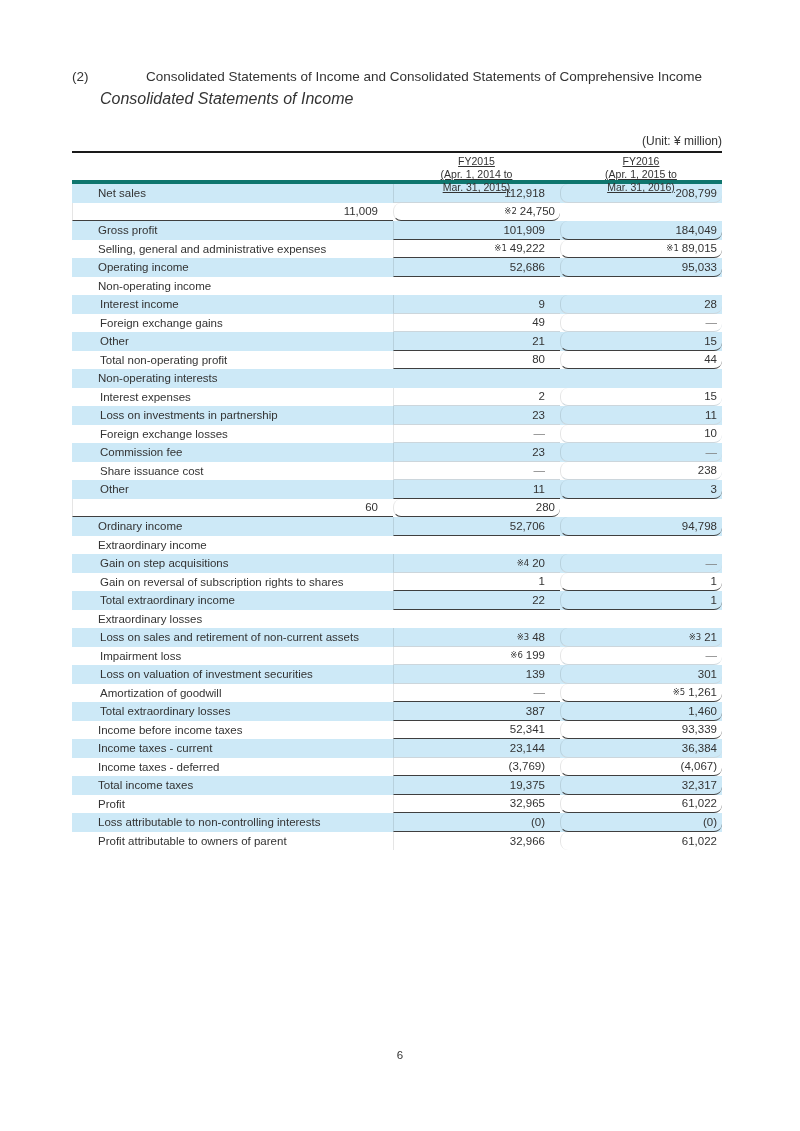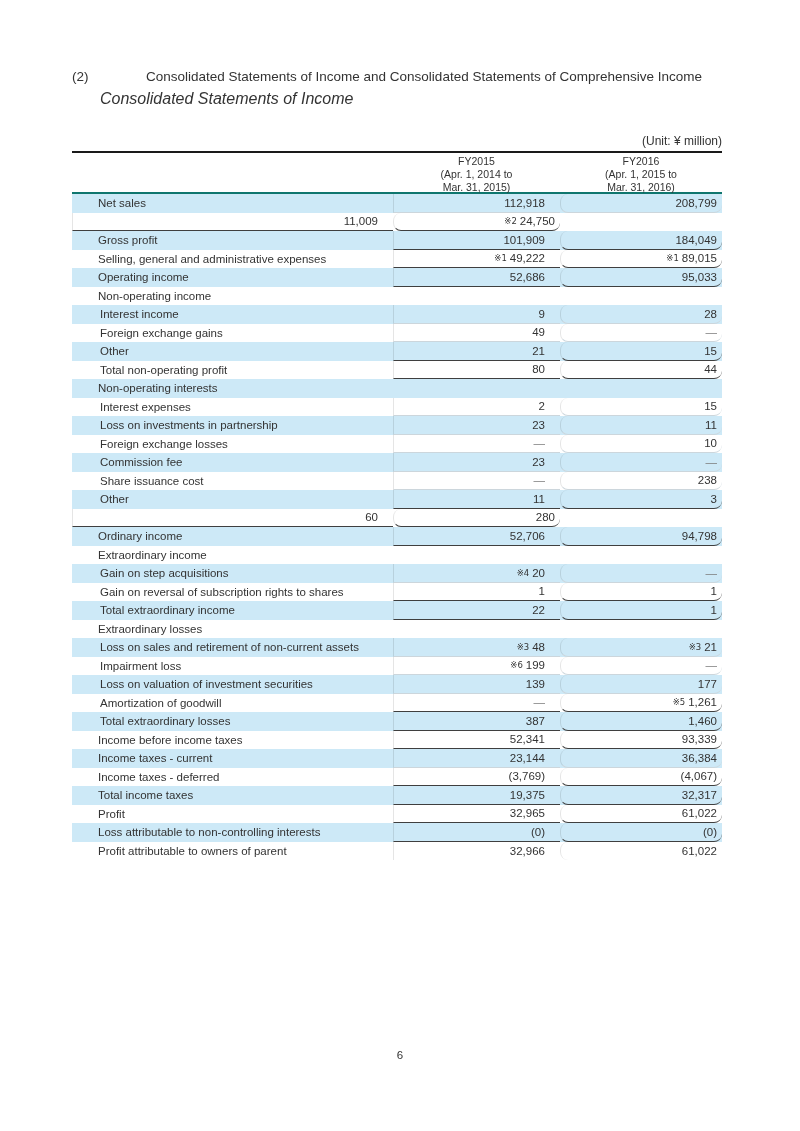--- a/index.html
+++ b/index.html
@@ -20,22 +20,23 @@
   .sec-num{width:48px;flex:none;}
   .title{flex:1;text-align:center;}
   .subtitle{margin-left:28px;margin-top:7px;font-size:16px;line-height:14px;font-style:italic;}
 
   .unit{position:absolute;left:72px;top:134px;width:650px;text-align:right;font-size:12px;line-height:14px;}
 
   
   .table{position:absolute;left:72px;top:151px;width:650px;font-size:11.5px;}
   .thead{
     display:grid;grid-template-columns:321px 167px 162px;
-    border-top:2.5px solid #1a1a1a;border-bottom:2px solid #0f766e;
-    height:43px;
+    border-top:2.5px solid #1a1a1a;border-bottom:4px solid #0f766e;
+    height:33px;
+    text-decoration:underline;
   }
   .thcell{text-align:center;font-size:10.5px;line-height:13px;padding-top:2px;}
   .thcell div{white-space:nowrap;}
 
   .tbody{width:650px;}
   .row{display:grid;grid-template-columns:321px 167px 162px;height:18.5px;}
   .row.blue{background:var(--row-blue);}
   .cell{overflow:hidden;white-space:nowrap;}
   .lblcell{display:flex;align-items:center;}
   .lbl{padding-left:26px;}
@@ -418,21 +419,21 @@
         <div class="row blue indent">
     <div class="cell lblcell">
       <span class="lbl">Loss on valuation of investment securities</span>
     </div>
     <div class="cell val v1">
 
       <span class="num">139</span>
     </div>
     <div class="cell val v2">
 
-      <span class="num">177</span>
+      <span class="num">301</span>
     </div>
   </div>
         <div class="row indent rule">
     <div class="cell lblcell">
       <span class="lbl">Amortization of goodwill</span>
     </div>
     <div class="cell val v1">
 
       <span class="num dash">—</span>
     </div>

